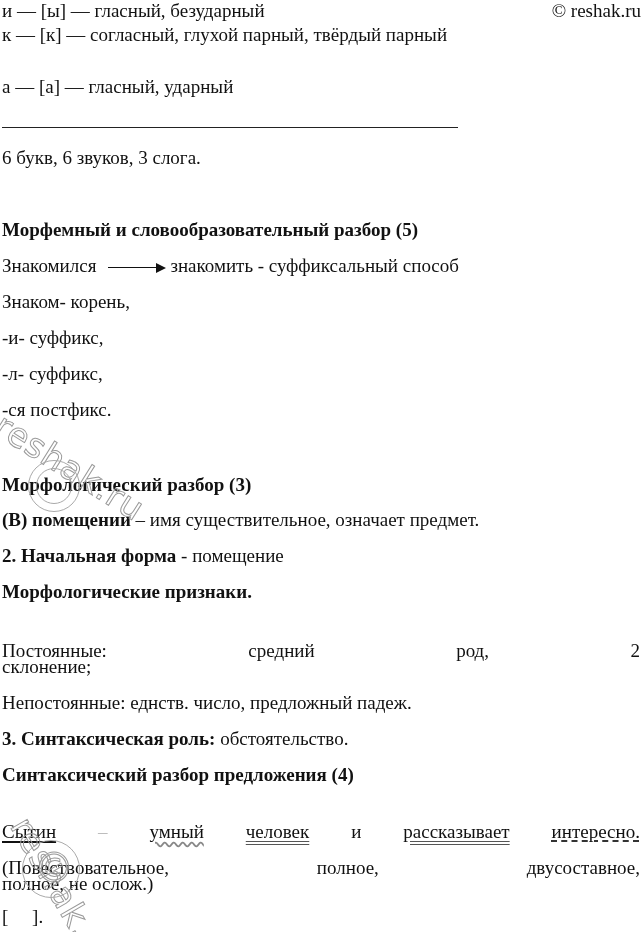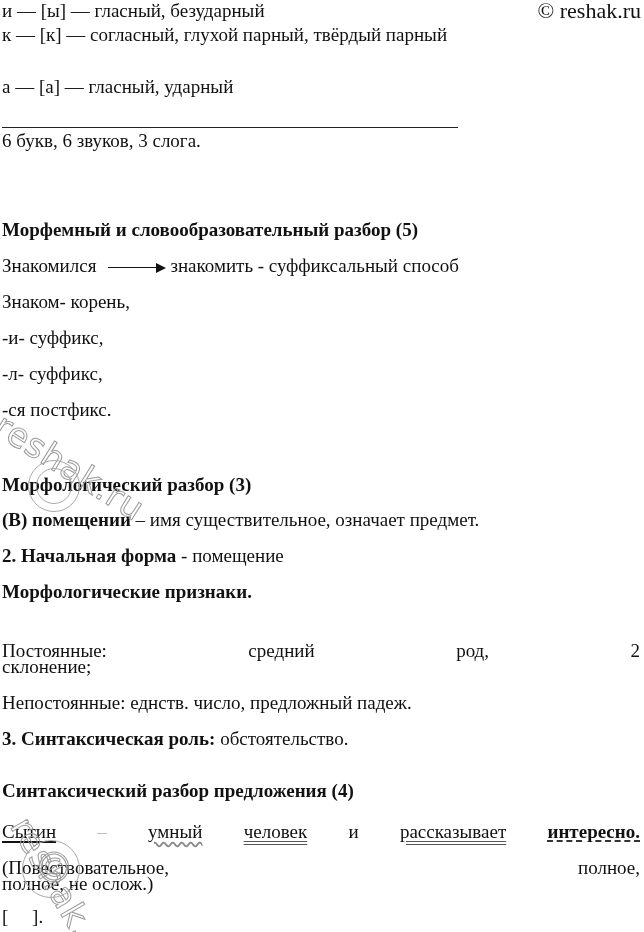--- a/index.html
+++ b/index.html
@@ -6,21 +6,21 @@
     body {
       width: 644px; height: 932px; position: relative; overflow: hidden;
       font-family: "Liberation Serif", "DejaVu Serif", serif;
       font-size: 19px; color: #111111;
     }
     .line {
       position: absolute; left: 2px; white-space: nowrap; line-height: 22px;
     }
     .bold { font-weight: bold; }
     .copyright {
-      position: absolute; right: 3px; top: 0px; line-height: 22px; font-size: 22px;
+      position: absolute; right: 3px; top: 0px; line-height: 22px; font-size: 19px;
     }
     .hr-rule {
       position: absolute; left: 2px; top: 127px; width: 456px; height: 0;
       border-top: 1.5px solid #222;
     }
     .arrow {
       display: inline-block; position: relative; width: 58px; height: 10px; margin: 0 4px 0 12px;
       vertical-align: middle;
     }
     .arrow .shaft { position: absolute; left: 0; right: 8px; top: 4px; border-top: 1.5px solid #111; }
@@ -28,21 +28,21 @@
       position: absolute; right: 0; top: 0; width: 0; height: 0;
       border-left: 10px solid #111; border-top: 5px solid transparent; border-bottom: 5px solid transparent;
     }
     .justify {
       position: absolute; left: 2px; width: 638px; line-height: 22px;
       display: flex; justify-content: space-between; white-space: nowrap; margin-top: 20px;
     }
     .u-single { text-decoration: underline; text-decoration-thickness: 1.5px; text-underline-offset: 3px; }
     .u-wavy { text-decoration: underline wavy #888; text-underline-offset: 3px; }
     .u-double { text-decoration: underline double #555; text-underline-offset: 3px; }
-    .u-dotdash { text-decoration: underline dashed #333; text-underline-offset: 3px; font-weight: bold; }
+    .u-dotdash { text-decoration: underline dashed #333; text-underline-offset: 3px; }
     .watermark {
       position: absolute; pointer-events: none; color: transparent;
       -webkit-text-stroke: 1px #9a9a9a; font-family: "DejaVu Sans", sans-serif;
       font-size: 34px; letter-spacing: 1px;
     }
     .wm-circle {
       position: absolute; border: 1.2px solid #aaa; border-radius: 50%; pointer-events: none;
     }
     .wm-c {
       position: absolute; pointer-events: none; color: transparent;
@@ -53,21 +53,21 @@
 <body>
 
 <div class="copyright">© reshak.ru</div>
 
 <div class="line" style="top:0px">и — [ы] — гласный, безударный</div>
 <div class="line" style="top:24px">к — [к] — согласный, глухой парный, твёрдый  парный</div>
 <div class="line" style="top:76px">а — [а] — гласный, ударный</div>
 
 <div class="hr-rule"></div>
 
-<div class="line" style="top:130px">6 букв, 6 звуков, 3 слога.</div>
+<div class="line" style="top:147px">6 букв, 6 звуков, 3 слога.</div>
 
 <div class="line bold" style="top:219px">Морфемный и словообразовательный разбор (5)</div>
 
 <div class="line" style="top:255px">
   <span>Знакомился</span><span class="arrow"><span class="shaft"></span><span class="head"></span></span><span>знакомить  -  суффиксальный способ</span>
 </div>
 
 <div class="line" style="top:291px">Знаком-  корень,</div>
 <div class="line" style="top:327px">-и- суффикс,</div>
 <div class="line" style="top:363px">-л-  суффикс,</div>
@@ -92,35 +92,36 @@
   <span>2</span>
 </div>
 <div class="line" style="top:656px">склонение;</div>
 
 <div class="line" style="top:692px">Непостоянные: еднств. число, предложный падеж.</div>
 
 <div class="line" style="top:728px">
   <span class="bold">3. Синтаксическая роль:</span><span> обстоятельство.</span>
 </div>
 
-<div class="line bold" style="top:780px">Синтаксический разбор предложения (4)</div>
+<div class="line bold" style="top:764px">Синтаксический разбор предложения (4)</div>
 
 <div class="justify" style="top:801px">
   <span class="u-single">Сытин</span>
   <span style="color:#bbb">–</span>
   <span class="u-wavy">умный</span>
   <span class="u-double">человек</span>
   <span>и</span>
   <span class="u-double">рассказывает</span>
   <span class="u-dotdash">интересно.</span>
 </div>
 
 <div class="justify" style="top:837px">
   <span>(Повествовательное,</span>
   <span>полное,</span>
+  <span>двусоставное,</span>
 </div>
 <div class="line" style="top:873px">полное, не ослож.)</div>
 
 <div class="line" style="top:906px; white-space:pre">[     ].</div>
 
 <div style="position:absolute; left:0; top:380px; width:140px; height:130px; pointer-events:none;">
   <div class="watermark" style="left:-2px; top:22px; transform:rotate(32deg); transform-origin:left center;">reshak.ru</div>
   <div class="wm-circle" style="left:28px; top:80px; width:50px; height:50px;"></div>
   <div class="wm-circle" style="left:36px; top:88px; width:34px; height:34px;"></div>
 </div>

